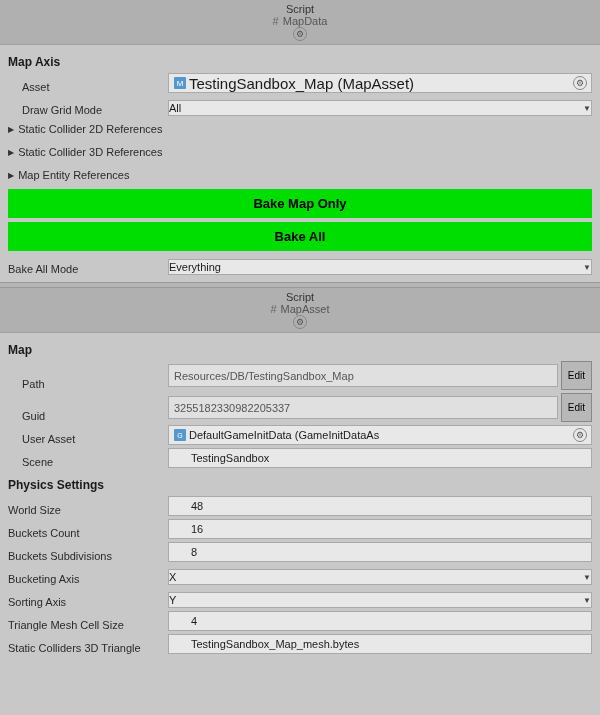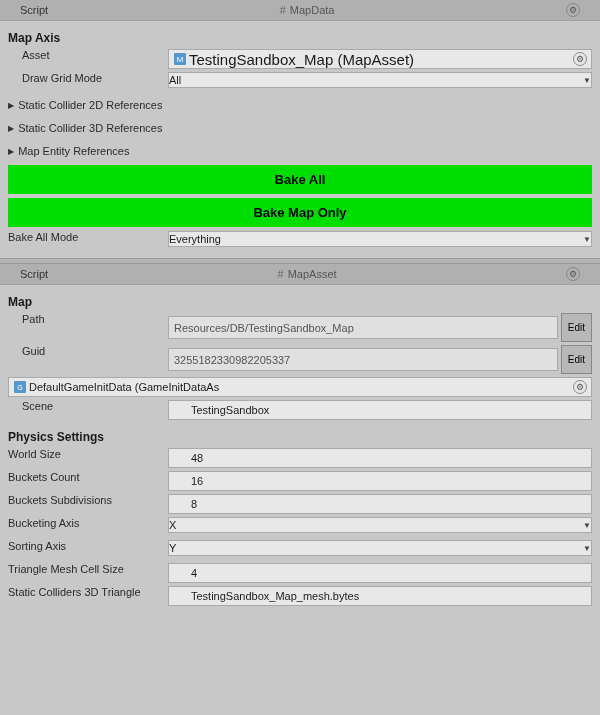--- a/index.html
+++ b/index.html
@@ -15,22 +15,23 @@
     .panel {
       background: #c8c8c8;
       width: 100%;
     }
 
     .section-header {
       display: flex;
       align-items: center;
       justify-content: space-between;
       background: #b0b0b0;
-      padding: 3px 20px;
+      padding: 3px 12px;
       border-bottom: 1px solid #a0a0a0;
+      flex-direction: column;
     }
 
     .section-header-label {
       font-size: 11px;
       color: #333;
     }
 
     .script-tag {
       display: flex;
       align-items: center;
@@ -61,21 +62,21 @@
     }
 
     .section-title {
       font-weight: bold;
       font-size: 12px;
       margin: 6px 0 4px 0;
     }
 
     .field-row {
       display: flex;
-      align-items: flex-start;
+      align-items: flex-end;
       margin: 3px 0;
       min-height: 20px;
     }
 
     .field-label {
       width: 160px;
       min-width: 160px;
       font-size: 11px;
       color: #2a2a2a;
       padding-left: 14px;
@@ -252,23 +253,23 @@
     <div class="collapsible-row">
       <span class="triangle-icon">▶</span>
       <span class="collapsible-label">Static Collider 3D References</span>
     </div>
 
     <div class="collapsible-row">
       <span class="triangle-icon">▶</span>
       <span class="collapsible-label">Map Entity References</span>
     </div>
 
+    <button class="btn-green">Bake Map Only</button>
+
     <button class="btn-green">Bake All</button>
-
-    <button class="btn-green">Bake Map Only</button>
 
     <div class="field-row">
       <span class="field-label no-indent">Bake All Mode</span>
       <div class="field-value">
         <div class="dropdown-field">
           <span class="dropdown-text">Everything</span>
           <span class="dropdown-arrow">▼</span>
         </div>
       </div>
     </div>
@@ -298,20 +299,21 @@
 
     <div class="field-row">
       <span class="field-label">Guid</span>
       <div class="path-with-edit">
         <input class="path-input" type="text" readonly="" value="3255182330982205337" style="">
         <button class="edit-btn">Edit</button>
       </div>
     </div>
 
     <div class="field-row">
+      <span class="field-label">User Asset</span>
       <div class="field-value">
         <div class="input-with-icon">
           <svg class="asset-icon-svg" viewBox="0 0 14 14">
             <rect x="1" y="1" width="12" height="12" fill="#5599cc" rx="1"></rect>
             <text x="7" y="10" text-anchor="middle" font-size="7" fill="white">G</text>
           </svg>
           <span style="font-size:11px;flex:1;overflow:hidden;white-space:nowrap;">DefaultGameInitData (GameInitDataAs</span>
           <div class="gear-icon-circle" style="margin-left:4px;">⚙</div>
         </div>
       </div>

